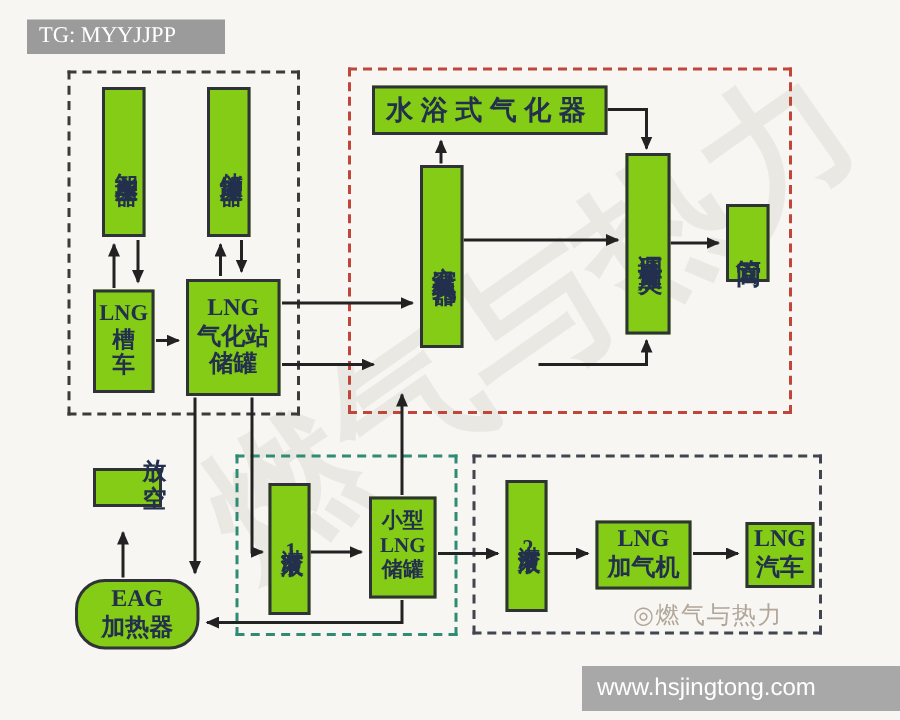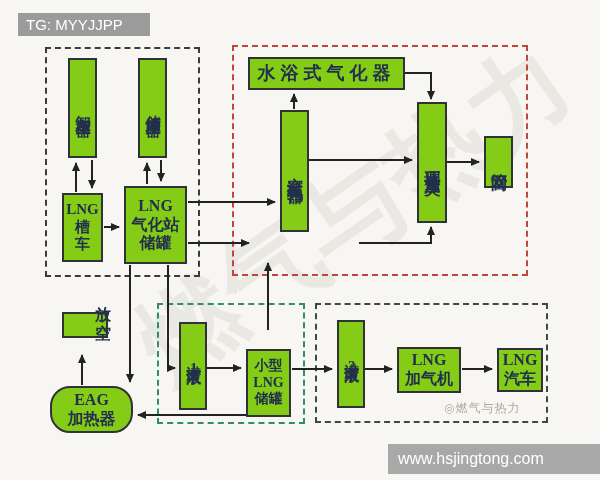--- a/index.html
+++ b/index.html
@@ -14,30 +14,30 @@
   
   svg.wires{position:absolute;left:0;top:0;z-index:3;}
   
   .box{position:absolute;background:#84cc16;border:2px solid #2f3338;box-sizing:border-box;
        color:#22304d;display:flex;align-items:center;justify-content:center;
        font-weight:bold;z-index:4;text-align:center;line-height:1.18;}
   .vbox span{writing-mode:vertical-rl;text-orientation:upright;letter-spacing:2px;}
   .lines span{display:block;text-align:center;}
   
   .banner{position:absolute;left:18px;top:13px;width:132px;height:23px;background:#9b9b9b;
-          color:#ffffff;font-family:Liberation Sans, sans-serif;
+          color:#ffffff;font-family:Liberation Serif, serif;
           font-size:15px;line-height:23px;padding-left:8px;z-index:6;box-sizing:border-box;}
   .urlbar{position:absolute;left:388px;top:444px;width:250px;height:30px;background:#a8a8a8;
           color:#ffffff;font-family:"Liberation Sans","DejaVu Sans",sans-serif;
           font-size:16px;line-height:30px;padding-left:10px;z-index:6;box-sizing:border-box;}
   
   .calligraphy{position:absolute;left:150px;top:290px;font-size:100px;white-space:nowrap;
                color:rgba(170,160,148,0.16);transform:rotate(-35deg);transform-origin:0 50%;
                z-index:1;pointer-events:none;font-weight:bold;}
-  .wm-small{position:absolute;left:444px;top:400px;font-size:12px;color:rgba(164,152,137,0.85);
+  .wm-small{position:absolute;left:422px;top:400px;font-size:16px;color:rgba(164,152,137,0.85);
             z-index:5;letter-spacing:1px;}
 </style>
 </head>
 <body>
 
 <div class="stage">
 
   <div class="calligraphy">燃气与热力</div>
 
   <div class="group" style="left:45px;top:47px;width:155px;height:230px;"></div>
@@ -125,21 +125,21 @@
     <div>
       <span>EAG</span>
       <span>加热器</span>
     </div>
   </div>
 
   <div class="box vbox" style="left:179px;top:322px;width:28px;height:88px;font-size:15px;">
     <span>潜液泵1</span>
   </div>
 
-  <div class="box lines" style="left:246px;top:331px;width:45px;height:68px;font-size:14px;margin-top:18px;">
+  <div class="box lines" style="left:246px;top:331px;width:45px;height:68px;font-size:14px;">
     <div>
       <span>小型</span>
       <span>LNG</span>
       <span>储罐</span>
     </div>
   </div>
 
   <div class="box vbox" style="left:337px;top:320px;width:28px;height:88px;font-size:15px;">
     <span>潜液泵2</span>
   </div>

